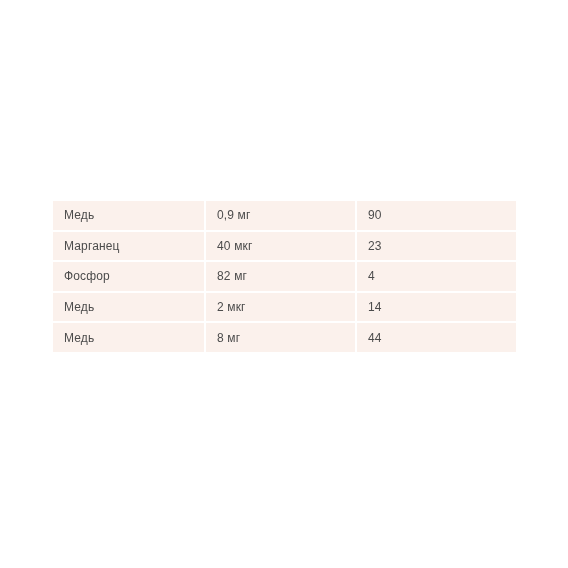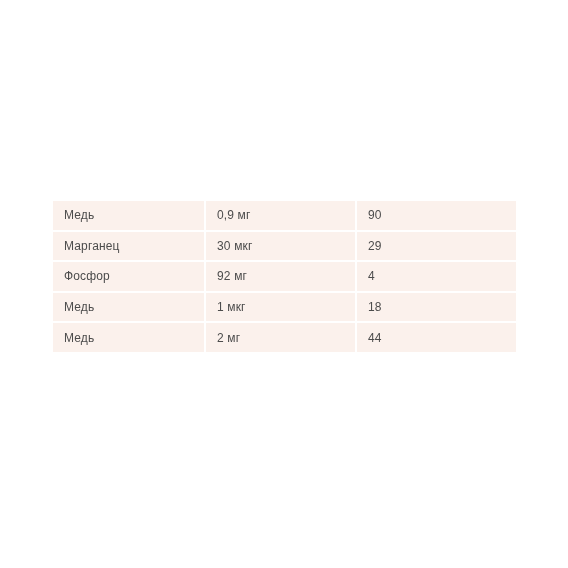--- a/index.html
+++ b/index.html
@@ -72,33 +72,33 @@
       <col class="c-pct">
     </colgroup>
     <tbody>
       <tr class="data-row">
         <td>Медь</td>
         <td>0,9 мг</td>
         <td class="last-col">90</td>
       </tr>
       <tr class="data-row">
         <td>Марганец</td>
-        <td>30 мкг</td>
-        <td class="last-col">29</td>
+        <td>40 мкг</td>
+        <td class="last-col">23</td>
       </tr>
       <tr class="data-row">
         <td>Фосфор</td>
-        <td>92 мг</td>
+        <td>82 мг</td>
         <td class="last-col">4</td>
       </tr>
       <tr class="data-row">
         <td>Медь</td>
-        <td>1 мкг</td>
-        <td class="last-col">18</td>
+        <td>2 мкг</td>
+        <td class="last-col">14</td>
       </tr>
       <tr class="data-row">
         <td>Медь</td>
-        <td>2 мг</td>
+        <td>8 мг</td>
         <td class="last-col">44</td>
       </tr>
     </tbody>
   </table>
 </div>
 
 </body></html>

